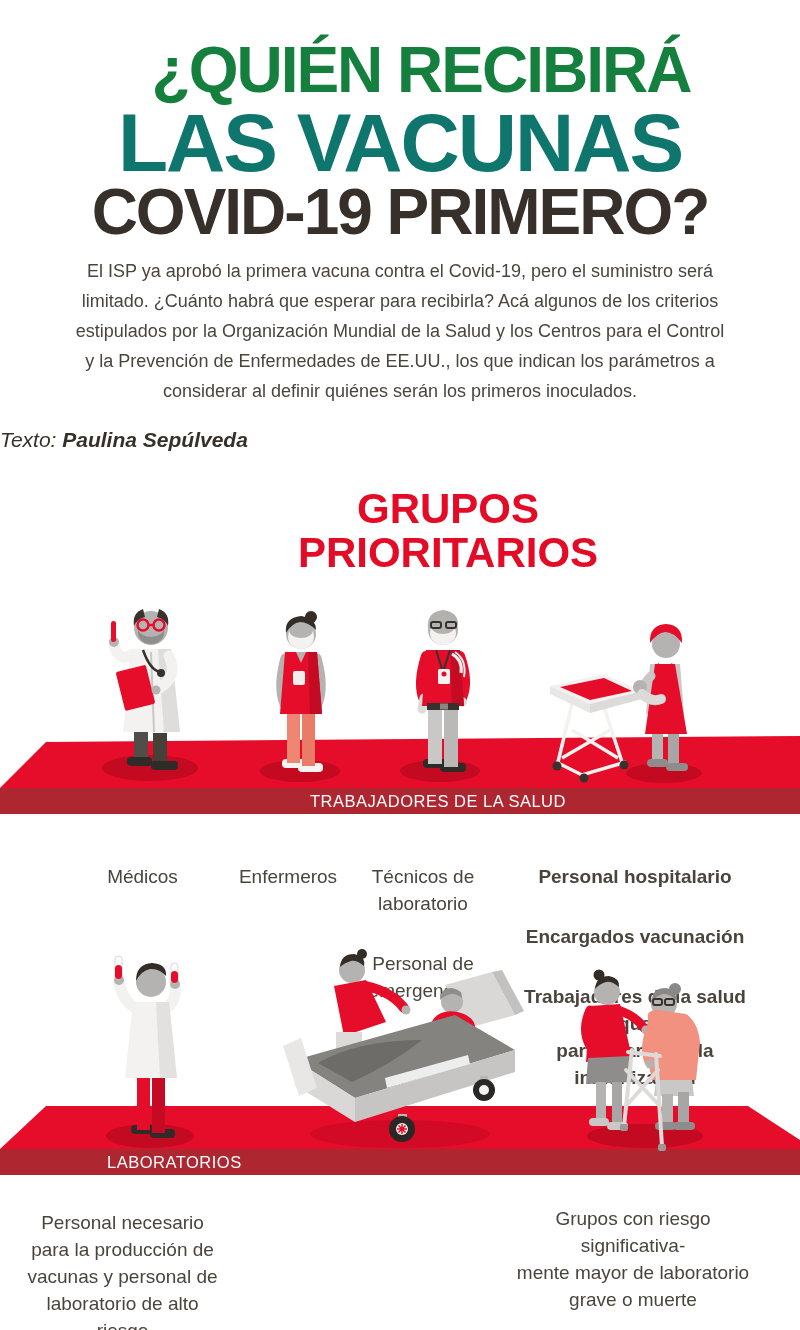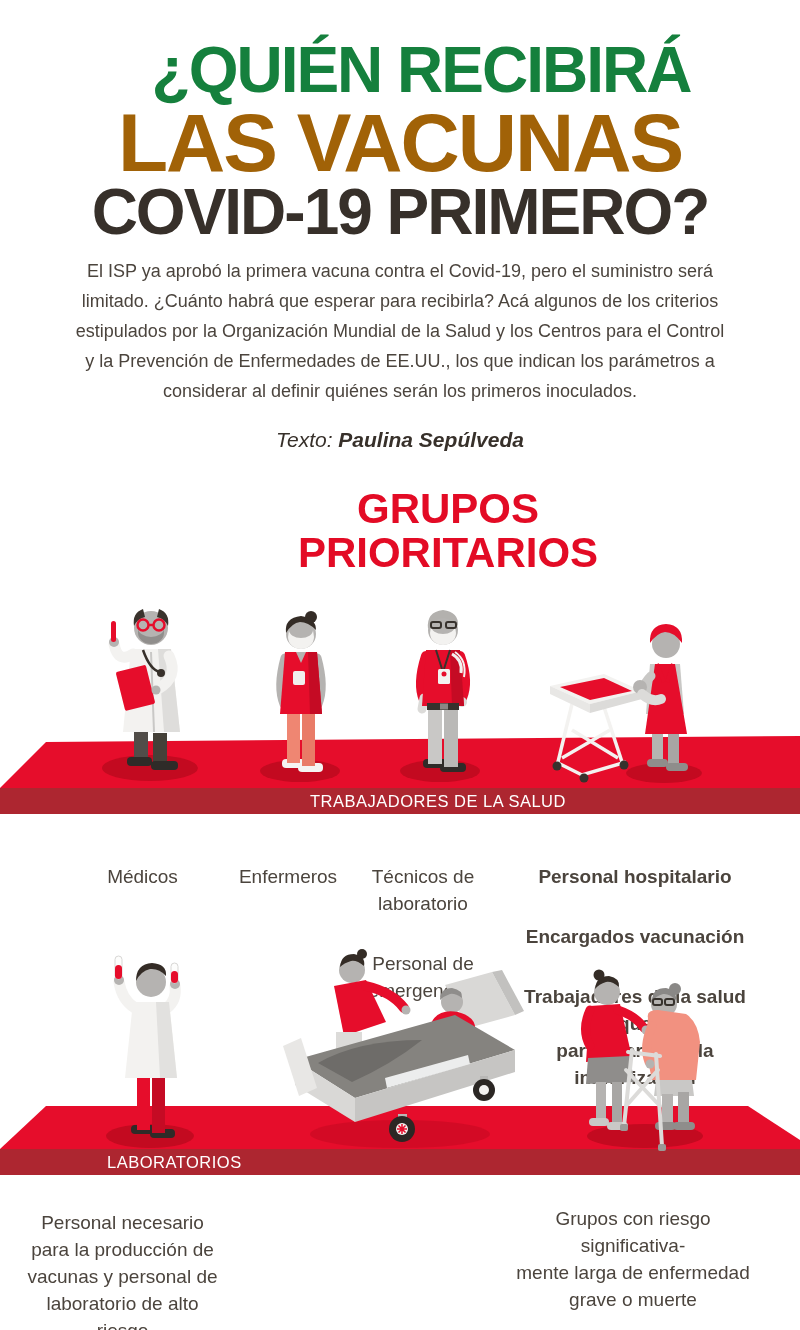--- a/index.html
+++ b/index.html
@@ -2,26 +2,26 @@
 <html><head>
 <meta charset="utf-8">
 <style>
   html,body{margin:0;padding:0;background:#ffffff;}
   #page{position:relative;width:800px;height:1330px;background:#ffffff;overflow:hidden;
         font-family:"Liberation Sans",sans-serif;margin:0 auto;}
 
   
   .title{position:absolute;left:0;width:800px;text-align:center;font-weight:800;line-height:1;}
   #title1{top:38px;font-size:64px;letter-spacing:-2px;color:#15803d;margin-left:21px;}
-  #title2{top:102px;font-size:82px;letter-spacing:-2px;color:#a16207;}
+  #title2{top:102px;font-size:82px;letter-spacing:-2px;color:#0f766e;}
   #title3{top:180px;font-size:64px;letter-spacing:-2px;color:#37302a;}
 
   #intro{position:absolute;top:256px;left:72px;width:656px;text-align:center;
          font-size:18px;line-height:30px;color:#4b443d;}
-  #byline{position:absolute;top:428px;left:0;width:800px;text-align:center;
+  #byline{position:absolute;top:428px;left:0;width:800px;text-align:left;
           font-size:21px;font-style:italic;color:#37302a;}
   #byline .author{font-weight:bold;}
 
   #section-heading{position:absolute;top:487px;left:0;width:800px;text-align:center;
           font-size:42px;line-height:44px;font-weight:800;color:#e30b25;
           letter-spacing:0px;white-space:pre-line;padding-left:48px;}
 
   
   .scene{position:absolute;left:0;width:800px;}
   #scene1{top:592px;height:222px;}
@@ -306,17 +306,17 @@
 
   <div class="label-col" id="g2c1">
     <p>Personal necesario
 para la producción de
 vacunas y personal de
 laboratorio de alto
 riesgo</p>
   </div>
   <div class="label-col" id="g2c3">
     <p>Grupos con riesgo significativa-
-mente larga de enfermedad
+mente mayor de laboratorio
 grave o muerte</p>
   </div>
 
 </div>
 
 </body></html>

